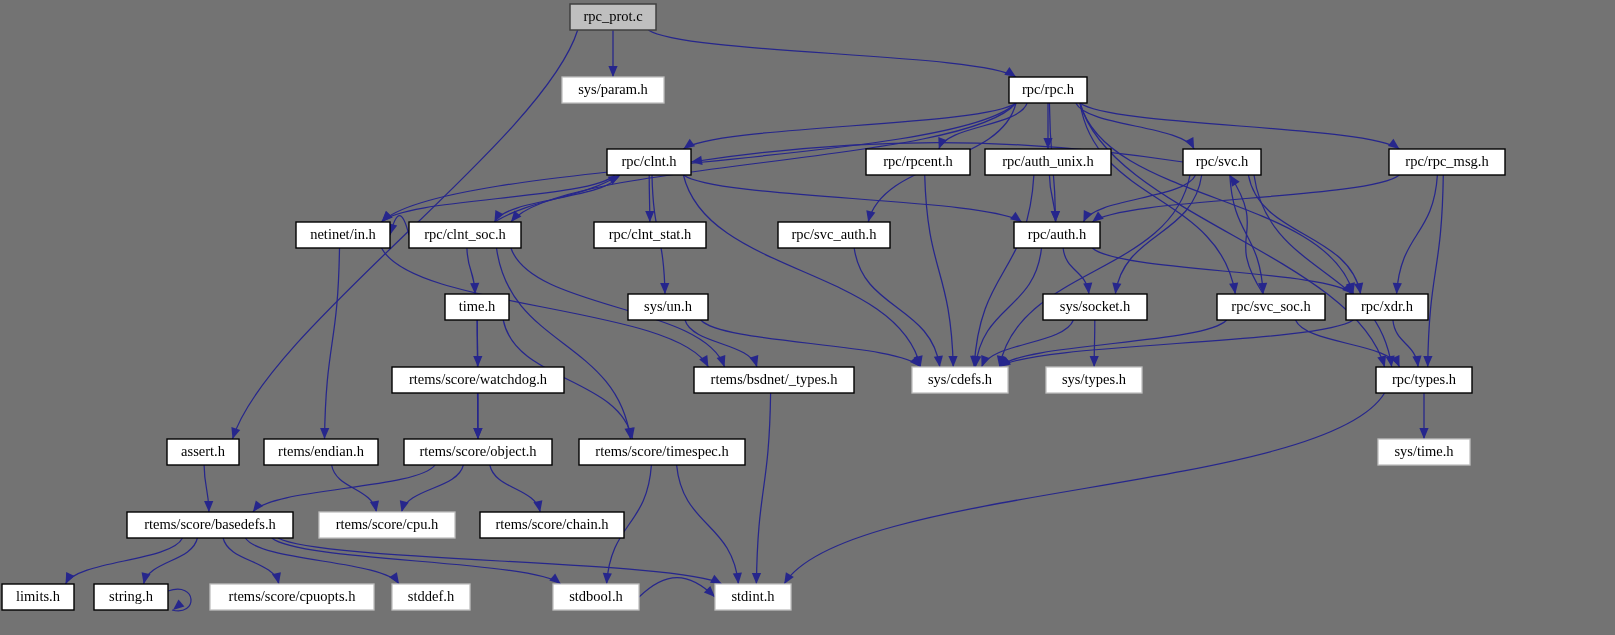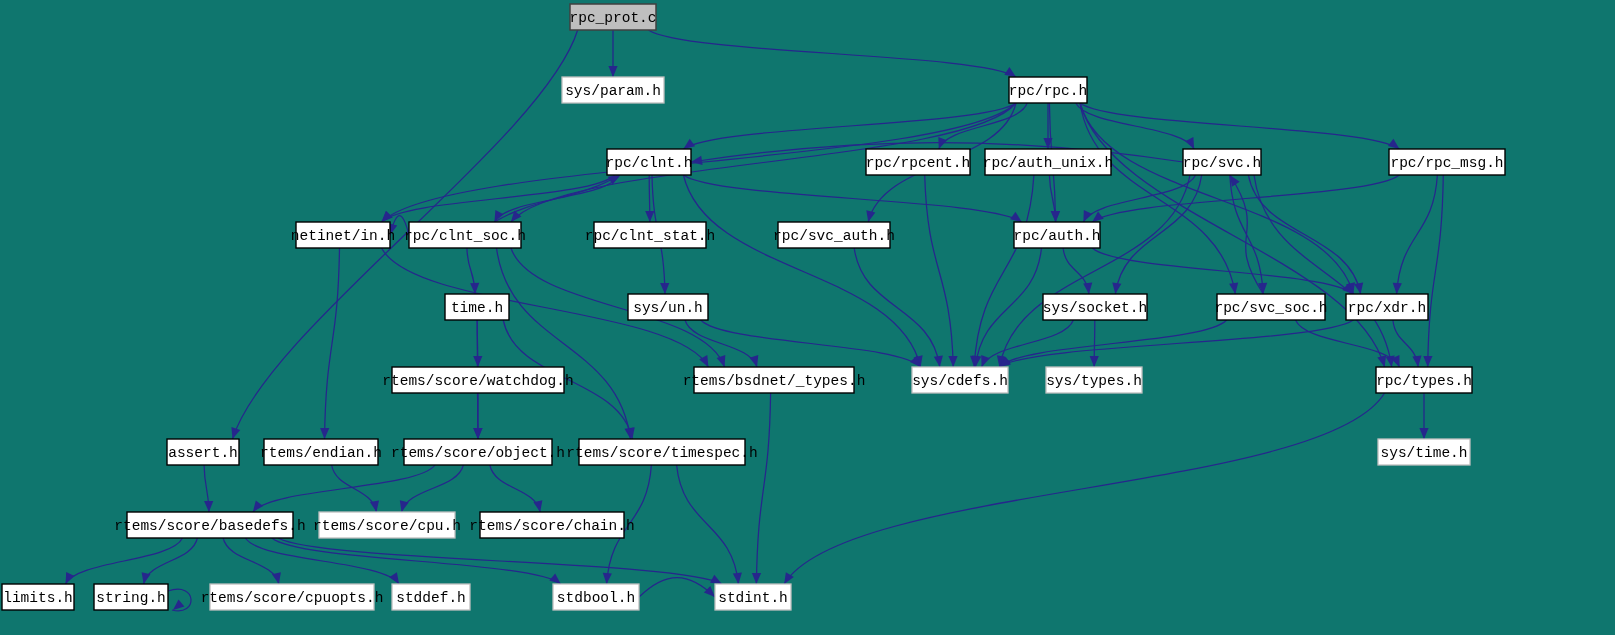--- a/index.html
+++ b/index.html
@@ -1,17 +1,17 @@
 <!DOCTYPE html>
 <html><head>
 <meta charset="utf-8">
 <style>
   html,body{margin:0;padding:0;background:#ffffff;}
-  #graph-root{position:relative;width:1615px;height:635px;background:#0f766e;
-    font-family:Liberation Mono, monospace;overflow:hidden;}
+  #graph-root{position:relative;width:1615px;height:635px;background:#737373;
+    font-family:Liberation Serif, serif;overflow:hidden;}
   svg{position:absolute;top:0;left:0;width:1615px;height:635px;}
   .node-label{font-size:14.5px;fill:#000000;dominant-baseline:middle;text-anchor:middle;}
   .node-box{fill:#ffffff;stroke:#000000;stroke-width:1.4;}
   .node-box.gray{stroke:#bfbfbf;stroke-width:1.3;}
   .node-box.root{fill:#bfbfbf;stroke:#404040;stroke-width:1.5;}
   .edge{fill:none;stroke:#26268c;stroke-width:1.25;}
   .arrow{fill:#26268c;stroke:none;}
 </style>
 </head>
 <body>

